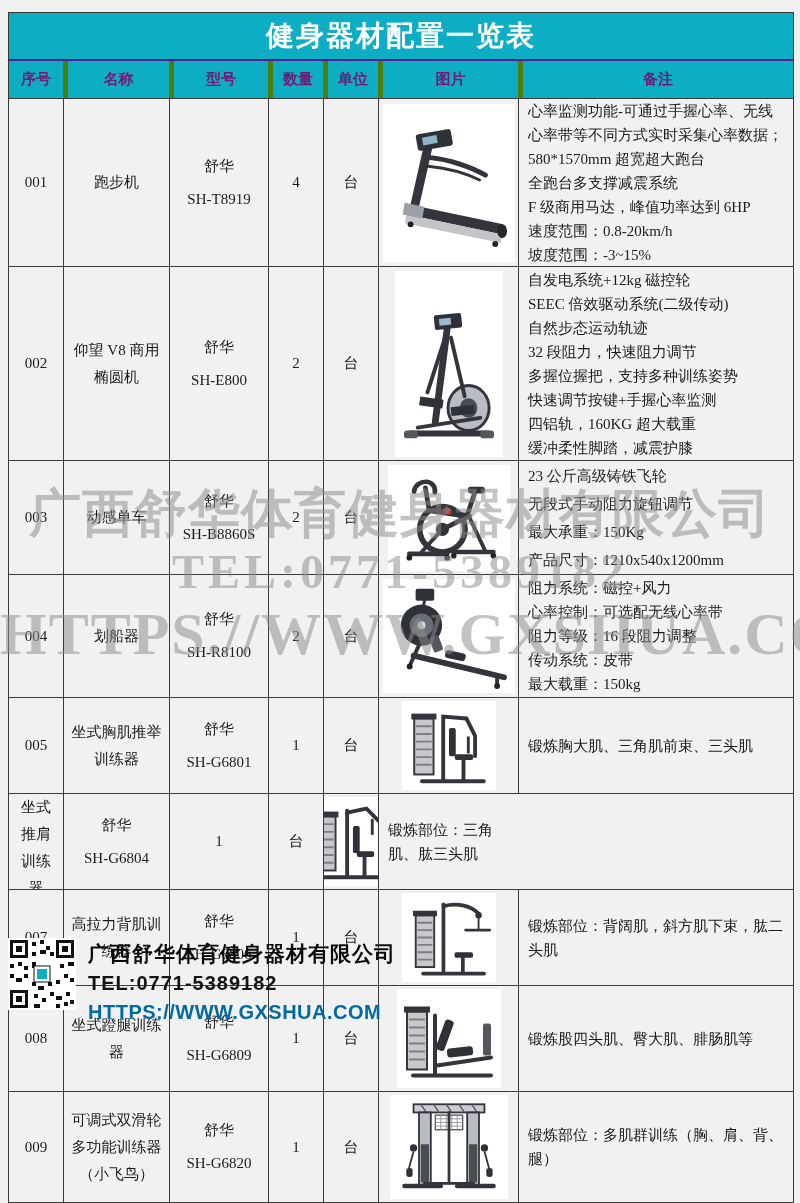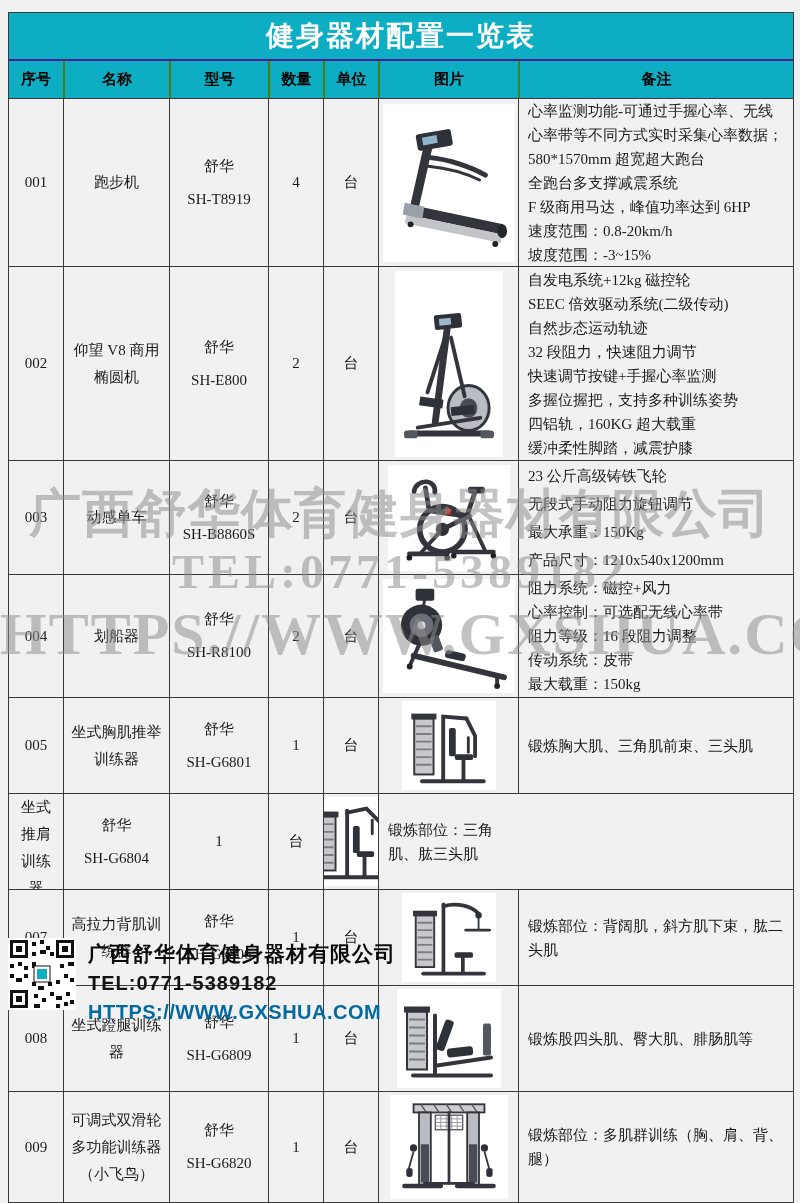--- a/index.html
+++ b/index.html
@@ -2,22 +2,22 @@
 <html><head>
 <meta charset="utf-8">
 <style>
   html,body{margin:0;padding:0;background:#e9e9e9;}
   .page{position:relative;width:800px;height:1203px;background:#f0f0f0;overflow:hidden;
         font-family:"Liberation Serif", serif;color:#1b1b1b;}
   .tbl{position:absolute;left:8px;top:12px;width:786px;border:1px solid #3a3a3a;background:#f1f1f1;box-sizing:border-box;}
   .titlebar{height:46px;background:#0daec3;color:#fff;display:flex;align-items:center;justify-content:center;
             font-size:28px;font-weight:bold;letter-spacing:2px;border-bottom:2px solid #4c1d95;}
   .grid{display:grid;grid-template-columns:54px 106px 99px 55px 55px 140px 1fr;}
-  .hdr{height:37px;background:#0daec3;color:#000000;font-size:15px;font-weight:bold;}
-  .hcell{display:flex;align-items:center;justify-content:center;border-left:2px solid #4d7c0f;}
+  .hdr{height:37px;background:#0daec3;color:#701a75;font-size:15px;font-weight:bold;}
+  .hcell{display:flex;align-items:center;justify-content:center;border-left:5px solid #4d7c0f;}
   .hcell:first-child{border-left:none;}
   .row{border-top:1px solid #3a3a3a;}
   .cell{border-left:1px solid #3a3a3a;display:flex;align-items:center;justify-content:center;
         text-align:center;font-size:15px;box-sizing:border-box;overflow:hidden;}
   .cell:first-child{border-left:none;}
   .c-name{line-height:27px;padding:0 7px;flex-wrap:wrap;}
   .c-model{flex-direction:column;line-height:33px;}
   .c-img{padding:2px;}
   .imgbox{background:#ffffff;display:flex;align-items:center;justify-content:center;}
   .c-remarks{flex-direction:column;align-items:flex-start;justify-content:center;text-align:left;
@@ -128,22 +128,22 @@
             <rect x="6" y="161" width="14" height="8" rx="3" fill="#55575f"></rect>
             <rect x="84" y="161" width="14" height="8" rx="3" fill="#55575f"></rect>
           </svg>
         </div>
       </div>
       <div class="cell c-remarks">
         <div class="rline">自发电系统+12kg 磁控轮</div>
         <div class="rline">SEEC 倍效驱动系统(二级传动)</div>
         <div class="rline">自然步态运动轨迹</div>
         <div class="rline">32 段阻力，快速阻力调节</div>
+        <div class="rline">多握位握把，支持多种训练姿势</div>
         <div class="rline">快速调节按键+手握心率监测</div>
-        <div class="rline">多握位握把，支持多种训练姿势</div>
         <div class="rline">四铝轨，160KG 超大载重</div>
         <div class="rline">缓冲柔性脚踏，减震护膝</div>
       </div>
     </div>
 
     <div class="grid row" style="height:113px">
       <div class="cell">003</div>
       <div class="cell c-name">动感单车</div>
       <div class="cell c-model">
         <div>舒华</div>

